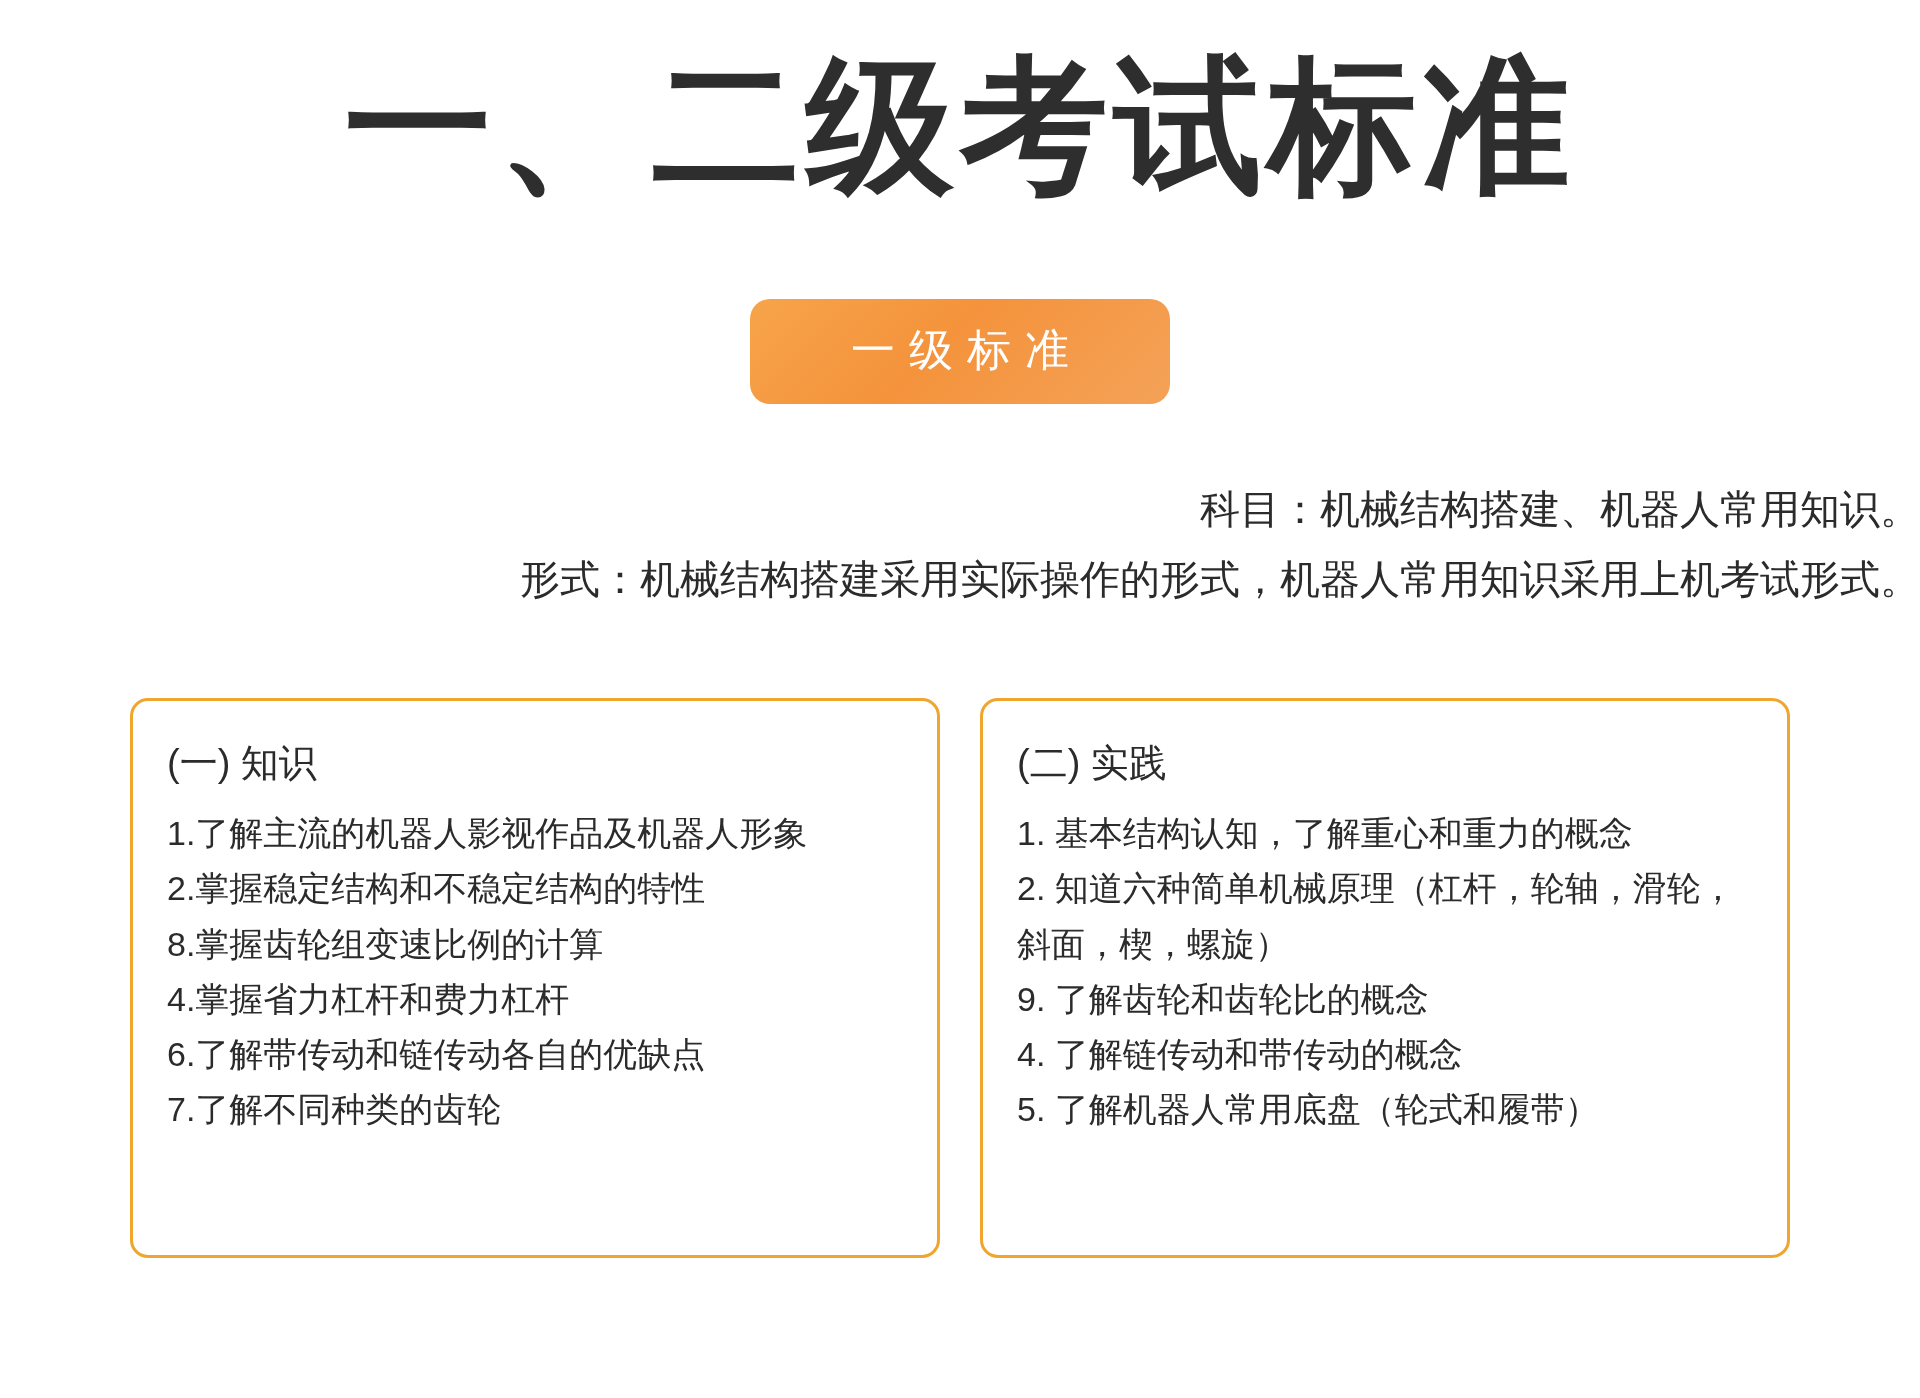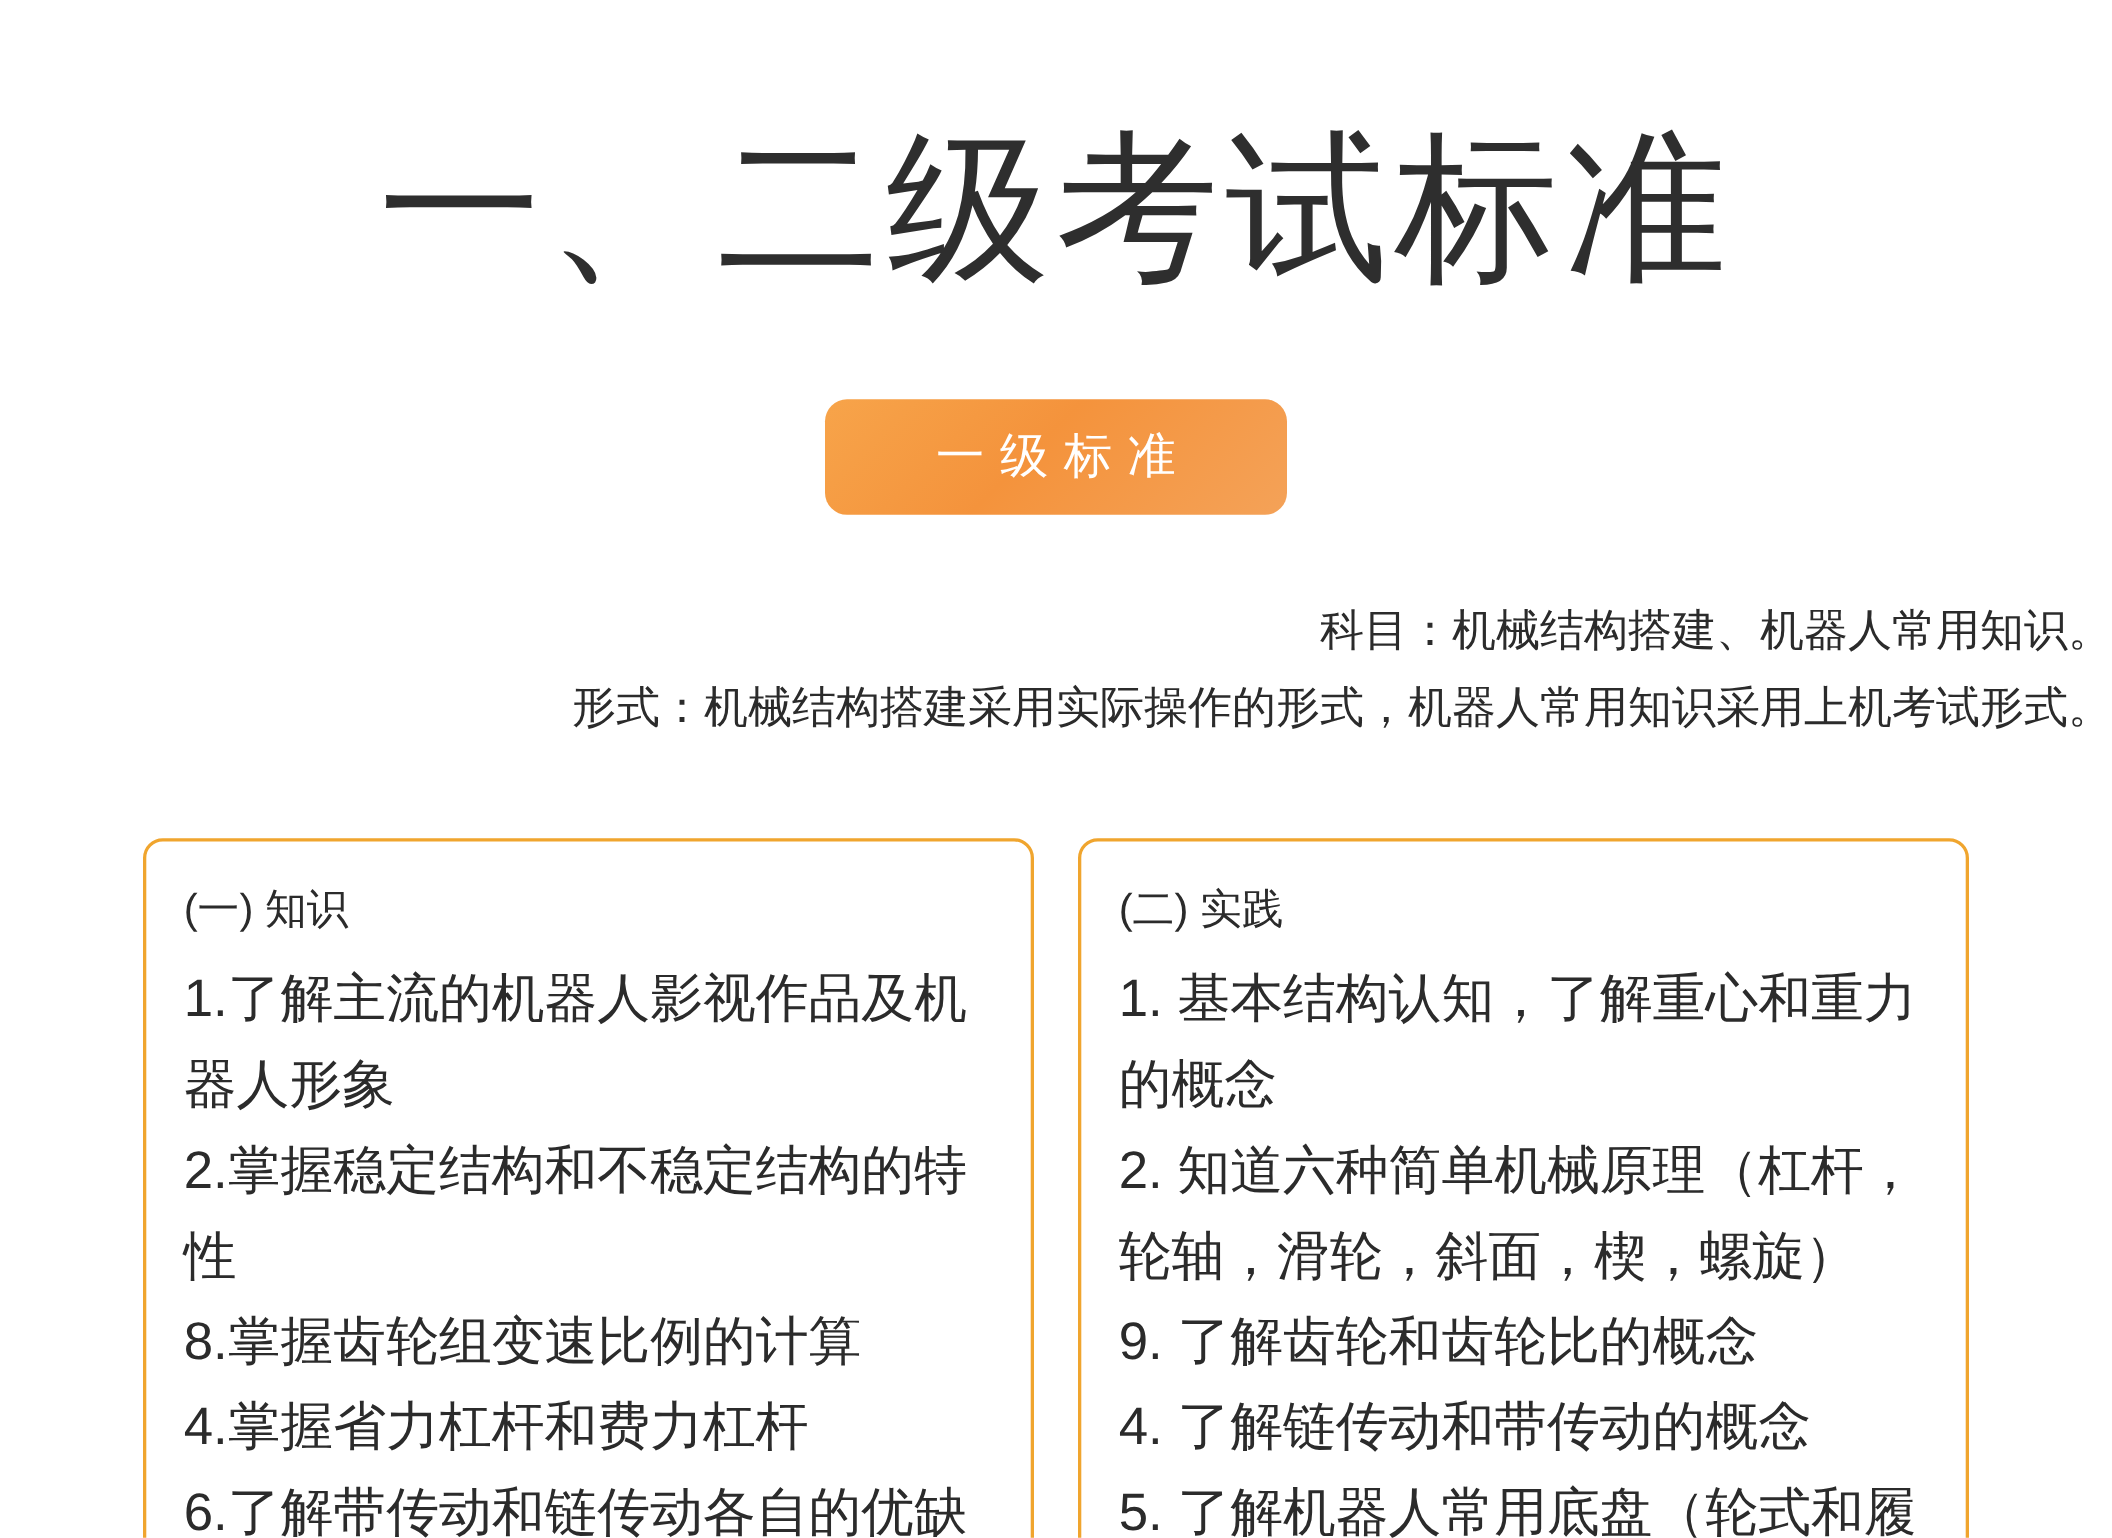--- a/index.html
+++ b/index.html
@@ -15,25 +15,25 @@
     overflow: hidden;
   }
   .page {
     position: relative;
     width: 1920px;
     height: 1398px;
     box-sizing: border-box;
   }
   .title {
     margin: 0;
-    padding-top: 112px;
+    padding-top: 48px;
     text-align: center;
     font-size: 148px;
     line-height: 1.05;
-    font-weight: normal;
+    font-weight: bold;
     letter-spacing: 6px;
     color: #2e2e2e;
     font-family: "Liberation Sans", sans-serif;
   }
   .badge-wrap {
     text-align: center;
     margin-top: 96px;
   }
   .badge {
     display: inline-block;
@@ -72,21 +72,21 @@
     box-sizing: border-box;
     min-height: 560px;
   }
   .card-heading {
     font-size: 38px;
     line-height: 1.5;
     margin-bottom: 14px;
     color: #2b2b2b;
   }
   .card-item {
-    font-size: 48px;
+    font-size: 34px;
     line-height: 1.62;
     color: #2b2b2b;
   }
 </style>
 </head>
 <body>
 
 <div class="page">
 
   <h1 class="title">一、二级考试标准</h1>

